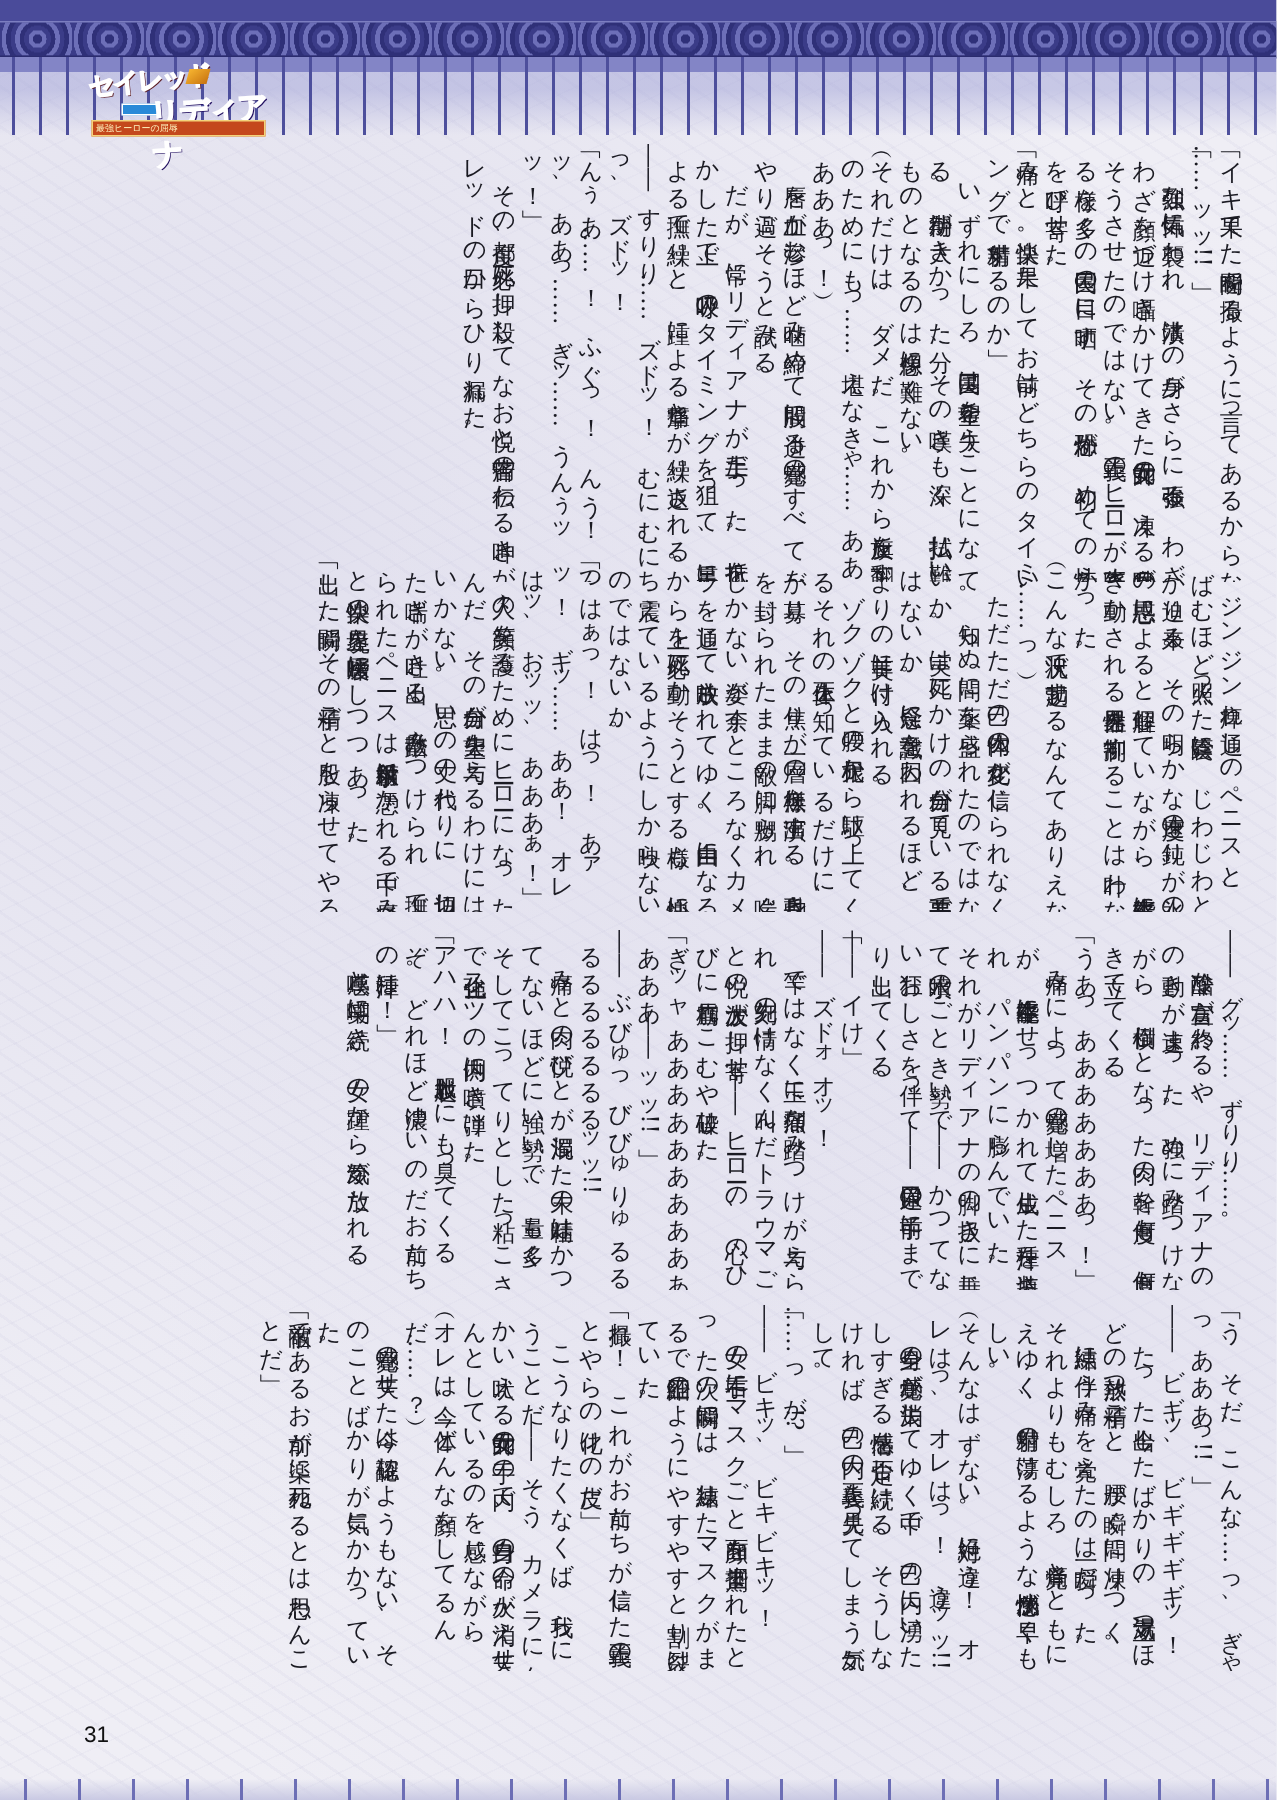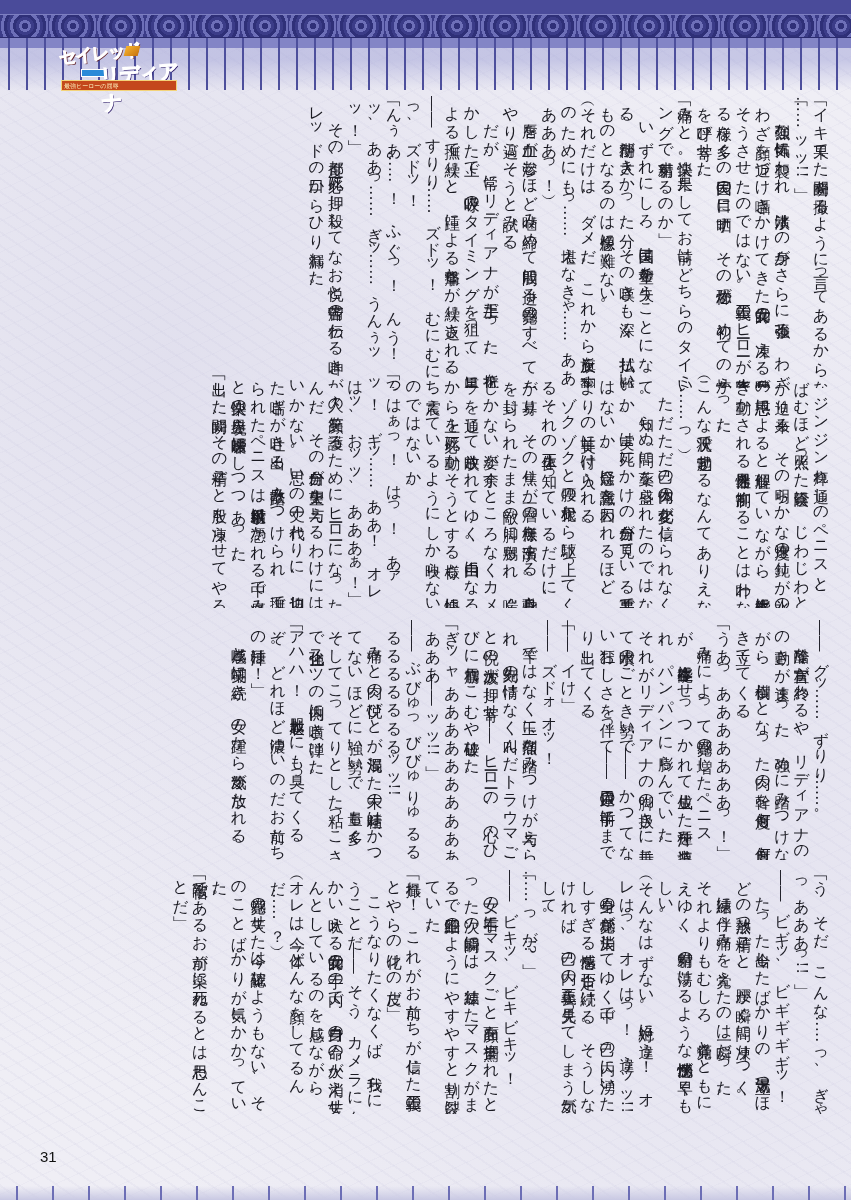--- a/index.html
+++ b/index.html
@@ -81,21 +81,21 @@
     .tier p {
       margin: 0;
       text-indent: 0;
     }
     .tier p.indent { text-indent: 1em; }
     .t1 { top: 76px;  height: 310px; }
     .t2 { top: 370px; height: 238px; }
     .t3 { top: 620px; height: 240px; }
     .t4 { top: 870px; height: 244px; }
     .page-number {
-      position: absolute; left: 40px; top: 1148px;
+      position: absolute; left: 56px; top: 1148px;
       font-family: "Liberation Sans", sans-serif; font-size: 15px; color: #111;
     }
     .t1 { top: 96px; height: 292px; }
   </style>
 </head>
 <body>
 
 <div class="paper"></div>
 
 <div class="header-band"></div>

